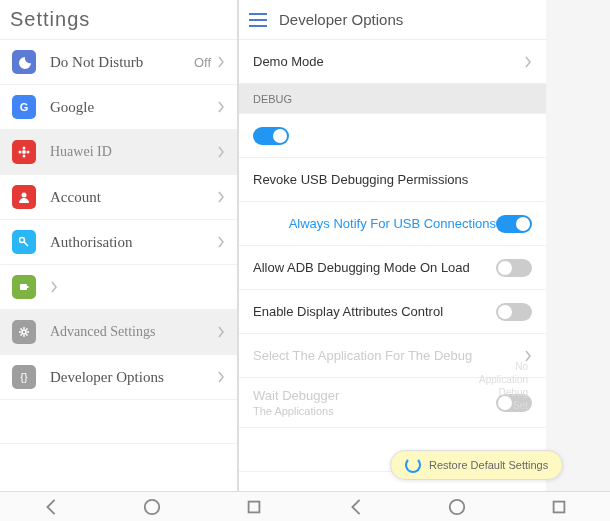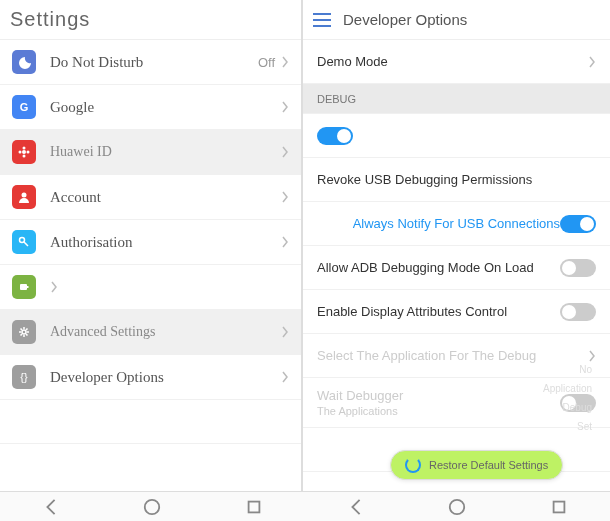--- a/index.html
+++ b/index.html
@@ -1,19 +1,19 @@
 <!DOCTYPE html>
 <html><head>
 <meta charset="utf-8">
 <style>
 * { box-sizing: border-box; margin: 0; padding: 0; }
 body { font-family: -apple-system, Helvetica, Arial, sans-serif; background: #f5f5f5; width: 610px; height: 521px; overflow: hidden; display: flex; flex-direction: column; }
 .screens { display: flex; flex: 1; overflow: hidden; }
 .screen { display: flex; flex-direction: column; background: #fff; overflow: hidden; }
-.left { width: 303px; border-right: 2px solid #ddd; }
+.left { width: 239px; border-right: 2px solid #ddd; }
 .right { width: 307px; }
 .hdr { height: 40px; display: flex; align-items: center; padding: 0 10px; border-bottom: 1px solid #eee; background: #fff; }
 .hdr-l { font-size: 20px; color: #666; font-weight: 300; letter-spacing: 1px; }
 .hdr-r { display: flex; align-items: center; gap: 12px; }
 .hamburger { width: 18px; height: 14px; display: flex; flex-direction: column; justify-content: space-between; }
 .hamburger span { height: 2px; background: #4a7bd0; }
 .hdr-r-title { font-size: 15px; color: #555; font-weight: 400; }
 .list { flex: 1; overflow-y: auto; }
 .item { display: flex; align-items: center; padding: 10px 12px; border-bottom: 1px solid #f0f0f0; min-height: 44px; background: #fff; }
 .item.section { background: #f0f0f0; min-height: 36px; }
@@ -27,27 +27,27 @@
 .ritem.hdr2 { background: #eaeaea; min-height: 30px; padding: 6px 14px; }
 .ritem .txt { flex: 1; }
 .rtitle { font-size: 13px; color: #333; }
 .rsub { font-size: 11px; color: #999; margin-top: 2px; }
 .hdr2 .rtitle { font-size: 11px; color: #777; text-transform: uppercase; }
 .toggle { width: 36px; height: 18px; border-radius: 9px; background: #ccc; position: relative; flex-shrink: 0; }
 .toggle.on { background: #2196f3; }
 .toggle::after { content: ""; position: absolute; width: 14px; height: 14px; border-radius: 50%; background: #fff; top: 2px; left: 2px; }
 .toggle.on::after { left: auto; right: 2px; }
 .disabled .rtitle, .disabled .rsub { color: #ccc; }
-.restore { position: fixed; left: 390px; top: 450px; background: #bef264; border: 1px solid #ddd; border-radius: 18px; padding: 6px 14px; display: flex; align-items: center; gap: 8px; font-size: 11px; color: #666; box-shadow: 0 1px 4px rgba(0,0,0,.1); }
+.restore { position: fixed; left: 390px; top: 450px; background: #fef9c3; border: 1px solid #ddd; border-radius: 18px; padding: 6px 14px; display: flex; align-items: center; gap: 8px; font-size: 11px; color: #666; box-shadow: 0 1px 4px rgba(0,0,0,.1); }
 .spinner { width: 16px; height: 16px; border: 2px solid #2196f3; border-top-color: transparent; border-radius: 50%; }
 .navbar { height: 30px; display: flex; border-top: 1px solid #ddd; background: #fafafa; }
 .navhalf { flex: 1; display: flex; justify-content: space-around; align-items: center; }
 .navbtn { width: 18px; height: 18px; color: #888; display: flex; align-items: center; justify-content: center; }
 .blue { color: #2196f3; text-align: right; }
-.ghost { position: absolute; right: 18px; top: 360px; text-align: right; font-size: 10px; color: #ddd; line-height: 19px; }
+.ghost { position: absolute; right: 18px; top: 360px; text-align: right; font-size: 10px; color: #ddd; line-height: 13px; }
 </style>
 </head>
 <body>
 
 <div class="screens">
   <div class="screen left">
     <div class="hdr">
       <span class="hdr-l">Settings</span>
     </div>
     <div class="list" id="left-list">

